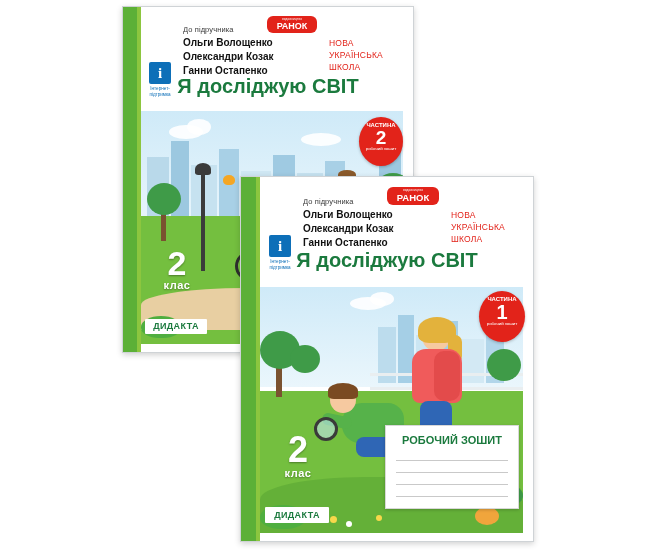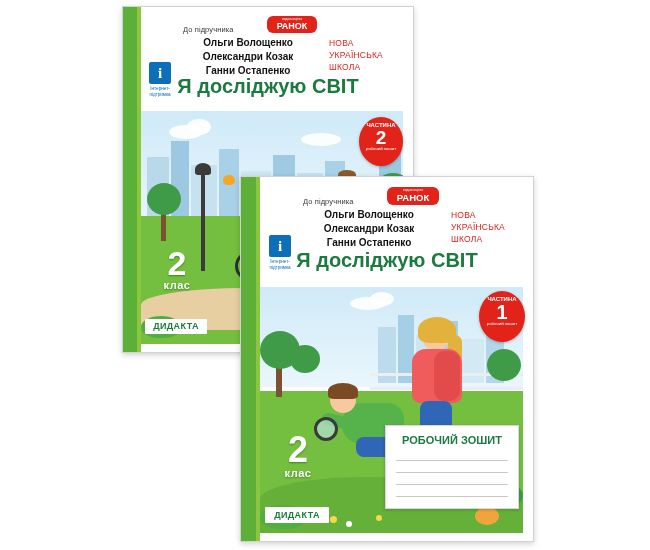--- a/index.html
+++ b/index.html
@@ -53,21 +53,20 @@
   }
   .hdr .pre {
     font-size: 8px;
     color: #3a3a3a;
     letter-spacing: 0.1px;
   }
   .hdr .auth {
     font-weight: bold;
     line-height: 1.38;
     color: #111111;
-    text-align: center;
   }
 
   .nush {
     position: absolute;
     color: #e2231a;
     font-weight: normal;
     line-height: 1.42;
     letter-spacing: 0.2px;
   }
 

